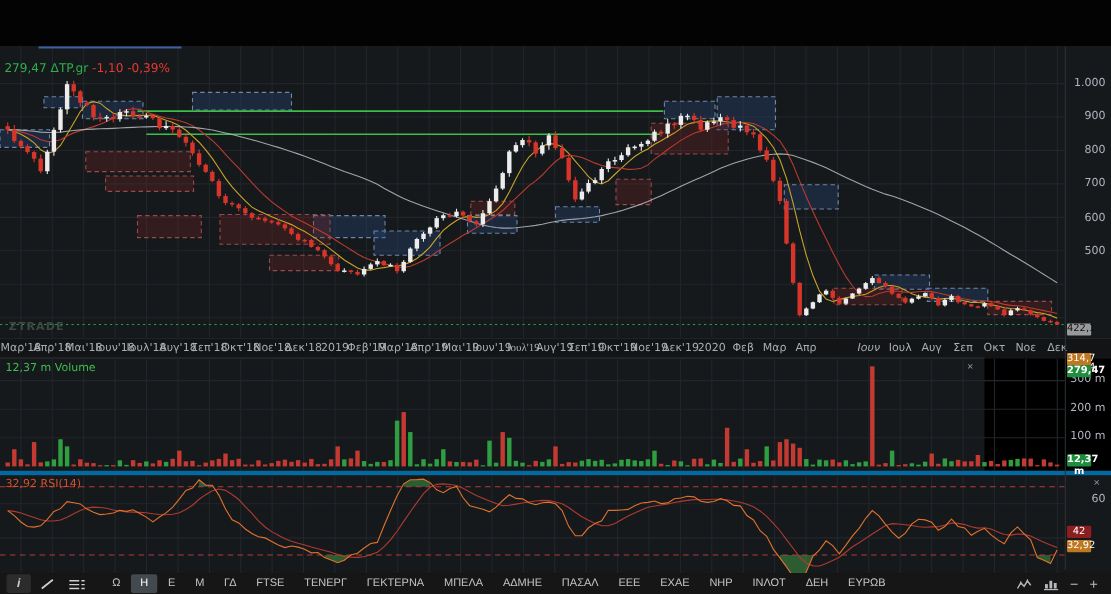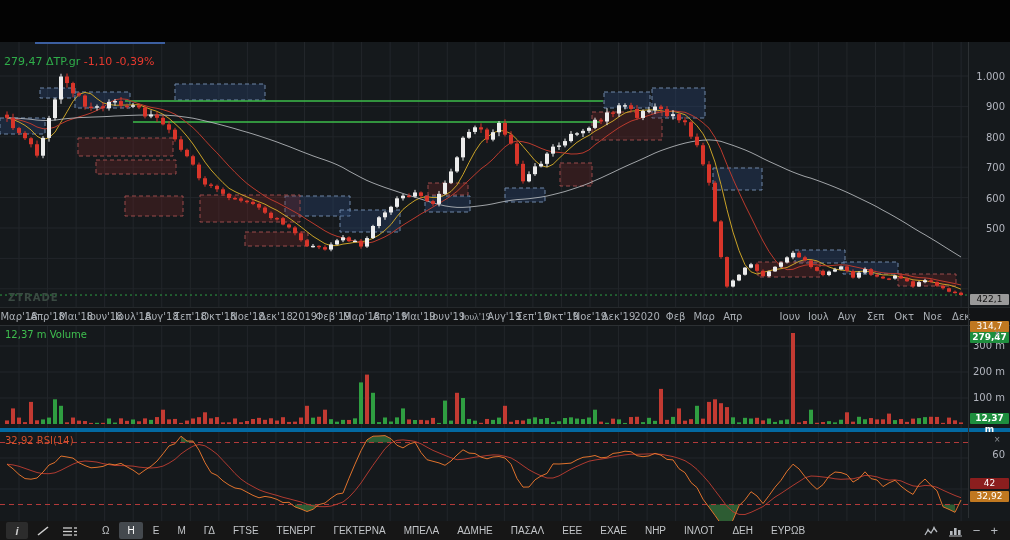--- a/index.html
+++ b/index.html
@@ -1,28 +1,28 @@
 <!DOCTYPE html>
 <html><head>
 <meta charset="utf-8">
 <style>
   html,body{margin:0;padding:0;background:#000;}
   .screen{position:relative;width:1010px;height:540px;background:#000;overflow:hidden;
           font-family:"DejaVu Sans","Liberation Sans",sans-serif;-webkit-font-smoothing:antialiased;}
   .topband{position:absolute;left:0;top:0;width:1010px;height:42px;background:#030303;border-bottom:1px solid #262a2d;}
   .pane{position:absolute;left:0;background:#15191c;}
   .price-pane{top:42px;width:1010px;height:265px;}
-  .vol-pane{top:325px;width:1010px;height:103px;border-top:1px solid #2c3033;}
+  .vol-pane{top:325px;width:895px;height:103px;border-top:1px solid #2c3033;}
   .rsi-pane{top:428px;width:1010px;height:90px;border-top:4px solid #0369a1;border-bottom:1px solid #2c3033;}
   .pane svg{position:absolute;left:0;top:0;}
   .time-axis{position:absolute;left:0;top:307px;width:1010px;height:18px;background:#121416;border-top:1px solid #25292c;}
   .time-axis span{position:absolute;top:3px;font-size:10px;color:#a9aeb4;transform:translateX(-50%);white-space:nowrap;}
   .axis-col{position:absolute;left:968px;top:42px;width:42px;height:476px;border-left:1px solid #2c3033;}
   .axis-label{position:absolute;left:2px;width:34px;text-align:right;font-size:10px;color:#b2b5be;transform:translateY(-50%);}
-  .badge{position:absolute;left:1px;width:39px;height:11px;line-height:11px;text-align:center;
+  .badge{position:absolute;left:1px;width:22px;height:11px;line-height:11px;text-align:center;
          font-size:9px;border-radius:1px;color:#fff;}
   .badge-gray{background:#9a9a9a;color:#111;z-index:3;}
   .badge-orange{background:#c07820;z-index:3;}
   .badge-darkred{background:#7e2424;z-index:2;}
   .badge-green{background:#1e8e3e;z-index:4;font-weight:bold;}
   .badge-red{background:#8b1e1e;z-index:3;}
   .pane-close{position:absolute;right:10px;top:3px;background:none;border:none;color:#8b9096;
               font-size:10px;line-height:10px;padding:0;cursor:pointer;z-index:5;}
   .legend{position:absolute;left:4px;top:13px;font-size:11px;z-index:5;}
   .legend .grn{color:#2fae4a;} .legend .red{color:#e8392e;}
@@ -476,21 +476,21 @@
       <span style="left: 504.35px;">Αυγ'19</span>
       <span style="left: 532.9px;">Σεπ'19</span>
       <span style="left: 561.45px;">Οκτ'19</span>
       <span style="left: 590px;">Νοε'19</span>
       <span style="left: 618.55px;">Δεκ'19</span>
       <span style="left: 647.1px;">2020</span>
       <span style="left: 675.65px;">Φεβ</span>
       <span style="left: 704.2px;">Μαρ</span>
       <span style="left: 732.75px;">Απρ</span>
       <span style="left: 761.3px; margin-top: 24px;">Μαι 4</span>
-      <span style="left: 789.85px;">Ιουν</span>
+      <span style="left: 789.85px; font-style: italic;">Ιουν</span>
       <span style="left: 818.4px;">Ιουλ</span>
       <span style="left: 846.95px;">Αυγ</span>
       <span style="left: 875.5px;">Σεπ</span>
       <span style="left: 904.05px;">Οκτ</span>
       <span style="left: 932.6px;">Νοε</span>
       <span style="left: 961.15px;">Δεκ</span>
     </div>
 
   <div class="pane vol-pane">
     <svg id="vol-svg" width="968" height="102">

